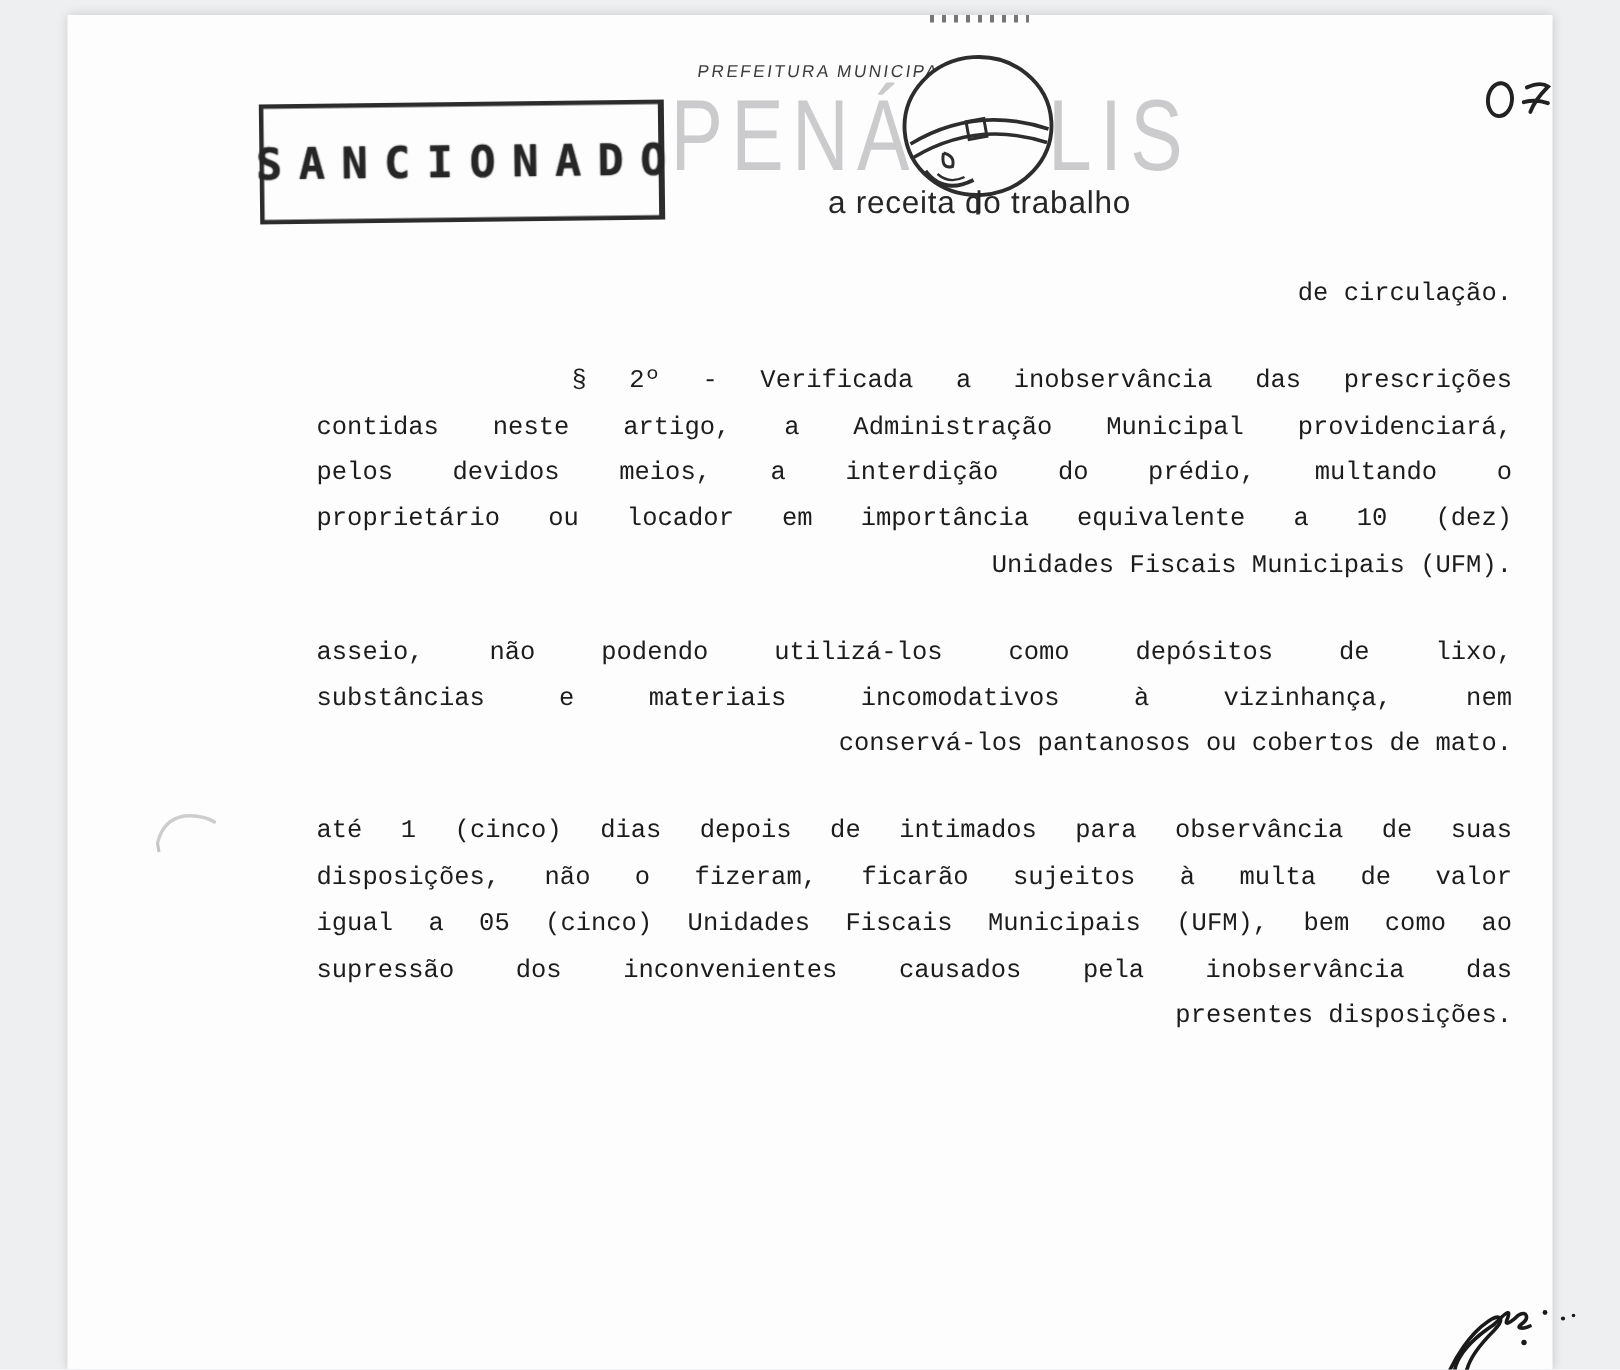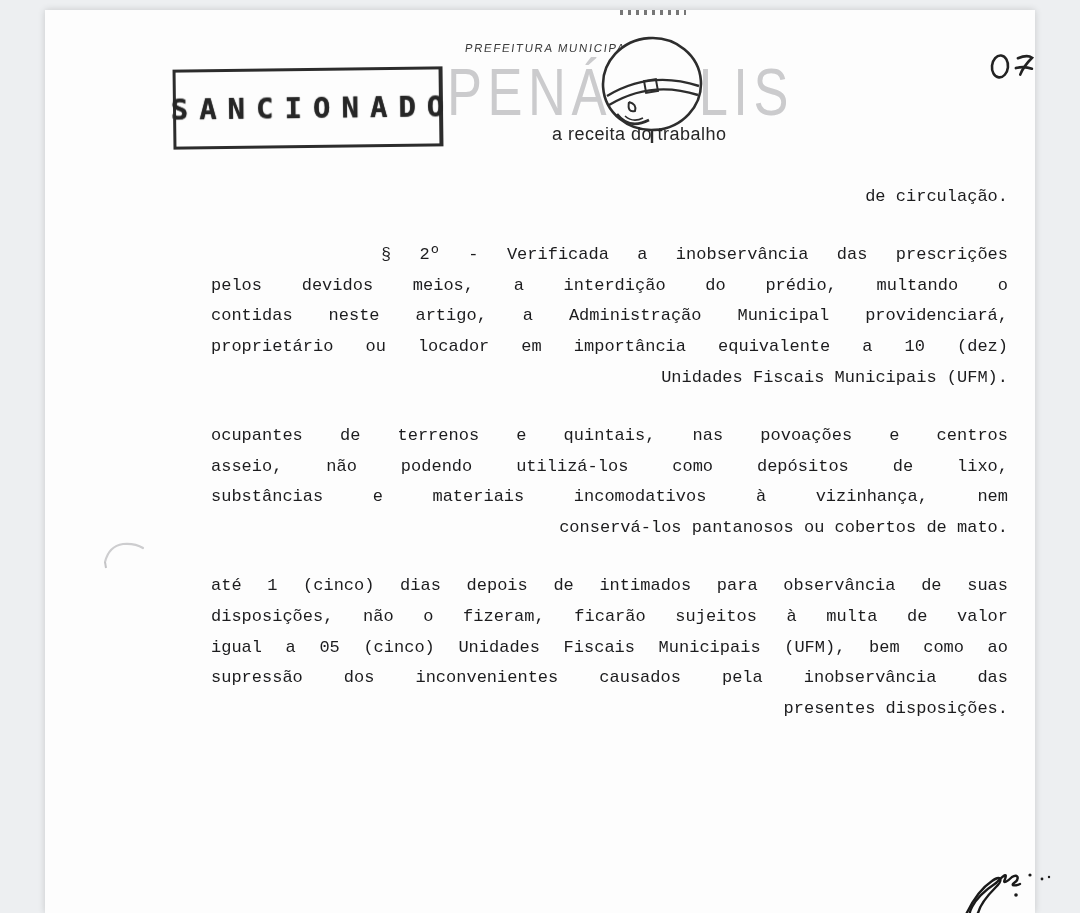--- a/index.html
+++ b/index.html
@@ -40,21 +40,21 @@
     letter-spacing:1.6px; transform:skewX(-8deg); white-space:nowrap;
   }
   .city-name {
     position:absolute; left:0px; top:14px; width:330px;
     font-size:57px; color:#cbcbcd; letter-spacing:6px; white-space:nowrap;
     transform:scaleX(.92) scaleY(1.18); transform-origin:left top;
     font-weight:normal;
   }
   .mascot { position:absolute; left:148px; top:-2px; }
   .slogan {
-    position:absolute; left:105px; top:86px; font-size:18px; color:#262626;
+    position:absolute; left:105px; top:86px; font-size:21px; color:#262626;
     letter-spacing:.5px; white-space:nowrap;
   }
 
   
   .page-number { position:absolute; left:942px; top:36px; }
 
   
   .body-text {
     position:absolute; left:166px; top:172px; width:797px;
     font-family:"Liberation Mono","DejaVu Sans Mono", monospace;
@@ -111,27 +111,26 @@
         </g>
       </svg>
     </div>
 
     <div class="body-text">
         <div class="para">
           <div class="line">de circulação.</div>
         </div>
         <div class="para">
           <div class="line j ind">§ 2º - Verificada a inobservância das prescrições</div>
+          <div class="line j">contidas neste artigo, a Administração Municipal providenciará,</div>
           <div class="line j">pelos devidos meios, a interdição do prédio, multando o</div>
-          <div class="line j">contidas neste artigo, a Administração Municipal providenciará,</div>
           <div class="line j">proprietário ou locador em importância equivalente a 10 (dez)</div>
           <div class="line">Unidades Fiscais Municipais (UFM).</div>
         </div>
         <div class="para">
-          <div class="line j">ocupantes de terrenos e quintais, nas povoações e centros</div>
           <div class="line j">asseio, não podendo utilizá-los como depósitos de lixo,</div>
           <div class="line j">substâncias e materiais incomodativos à vizinhança, nem</div>
           <div class="line">conservá-los pantanosos ou cobertos de mato.</div>
         </div>
         <div class="para">
           <div class="line j">até 1 (cinco) dias depois de intimados para observância de suas</div>
           <div class="line j">disposições, não o fizeram, ficarão sujeitos à multa de valor</div>
           <div class="line j">igual a 05 (cinco) Unidades Fiscais Municipais (UFM), bem como ao</div>
           <div class="line j">supressão dos inconvenientes causados pela inobservância das</div>
           <div class="line">presentes disposições.</div>

